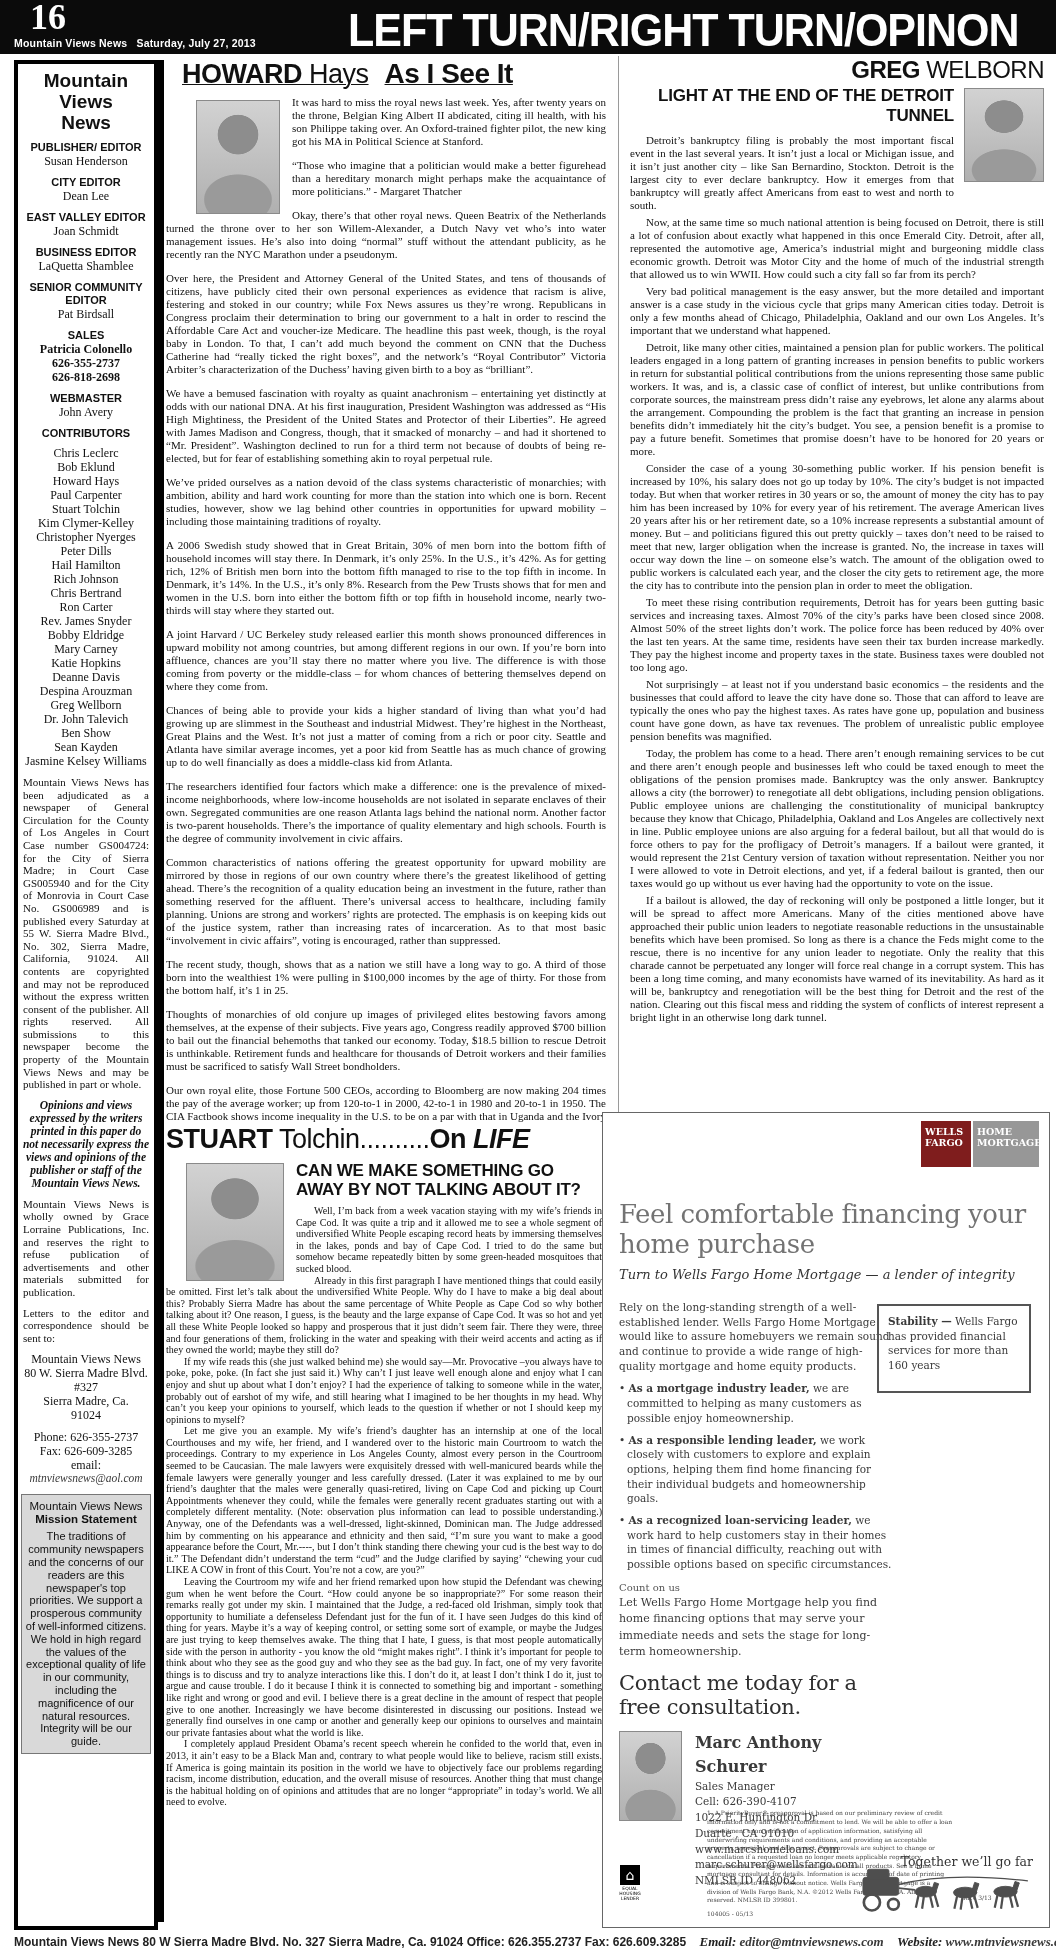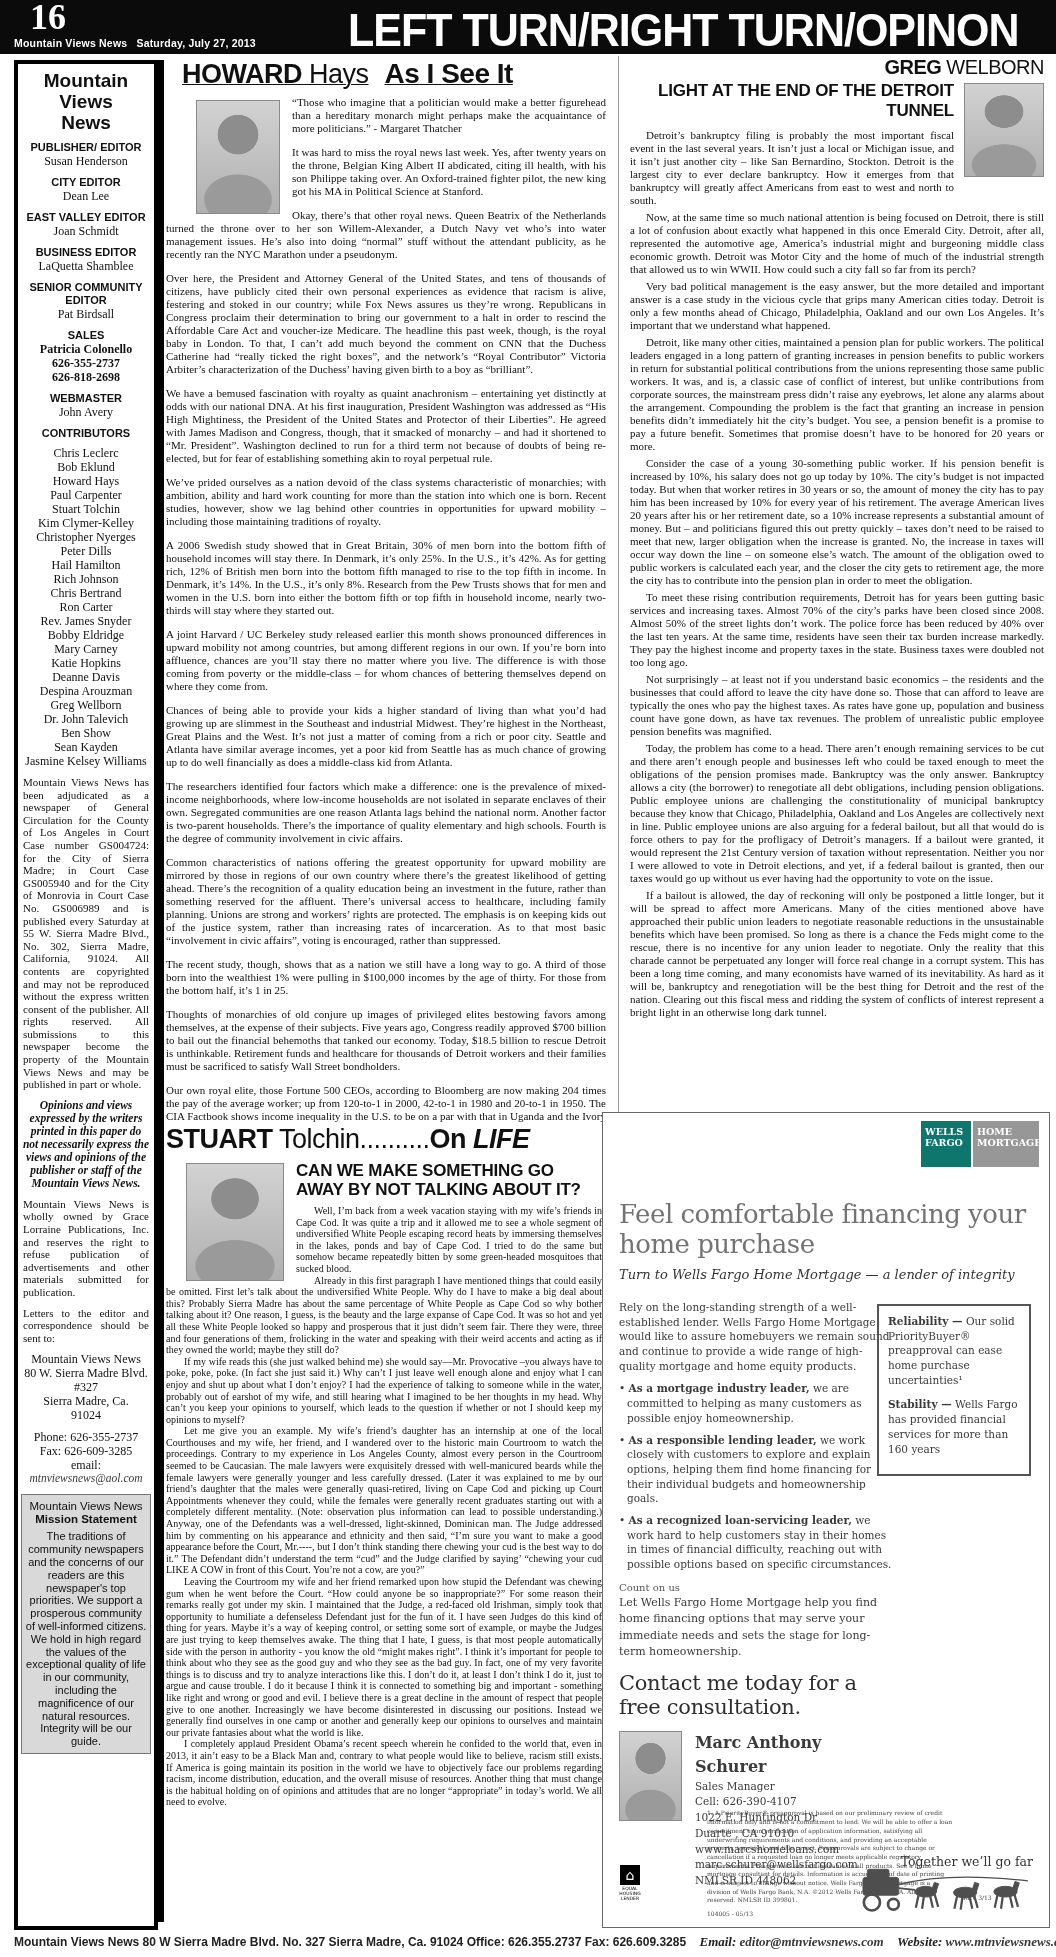--- a/index.html
+++ b/index.html
@@ -43,37 +43,37 @@
   .k-bold{font:bold 27px "Liberation Sans",sans-serif;letter-spacing:-.5px;}
   .k-light{font:300 27px "Liberation Sans",sans-serif;letter-spacing:-.5px;}
   .k-title{font:bold 28px "Liberation Sans",sans-serif;margin-left:16px;letter-spacing:-.5px;}
   .hays-kicker{margin:2px 16px 6px;text-decoration:underline;}
   .photo-hays{float:left;width:82px;height:112px;margin:4px 12px 4px 30px;}
   .p-hays{font:11px "Liberation Serif",serif;line-height:13px;text-align:justify;margin-bottom:11px;}
   
   .divider{position:absolute;left:618px;top:56px;width:1px;height:1058px;background:#9a9a9a;}
   .welborn{position:absolute;left:630px;top:56px;width:414px;height:1054px;overflow:hidden;}
   .wb-byline{text-align:right;margin-bottom:2px;}
-  .wb-byline .k-bold,.wb-byline .k-light{font-size:20px;}
+  .wb-byline .k-bold,.wb-byline .k-light{font-size:24px;}
   .wb-photo{float:right;width:78px;height:92px;margin:2px 0 6px 10px;}
   .wb-headline{font:bold 17px "Liberation Sans",sans-serif;line-height:20px;text-align:right;margin:0 0 8px;letter-spacing:-.2px;}
   .p-wb{font:11px "Liberation Serif",serif;line-height:13px;text-align:justify;text-indent:16px;margin-bottom:4px;}
   
   .tolchin{position:absolute;left:166px;top:1124px;width:436px;height:806px;overflow:hidden;}
   .to-kicker{margin-bottom:6px;}
   .k-italic{font-style:italic;}
   .to-photo{float:left;width:96px;height:116px;margin:2px 12px 4px 20px;}
   .to-headline{font:bold 17px "Liberation Sans",sans-serif;line-height:19px;margin:0 0 6px;letter-spacing:-.2px;}
   .p-to{font:10px "Liberation Serif",serif;line-height:11.6px;text-align:justify;text-indent:18px;}
   
   .ad{position:absolute;left:602px;top:1112px;width:446px;height:814px;border:1px solid #666;
       background:#fff;font-family:"DejaVu Serif",serif;color:#3a3a3a;}
   .wf-logo{position:absolute;top:8px;right:10px;display:flex;}
   .wf-b1,.wf-b2{color:#fff;font:bold 9.5px "DejaVu Serif",serif;line-height:11px;padding:5px 4px;height:36px;}
-  .wf-b1{background:#0f766e;width:42px;margin-left:12px;}
+  .wf-b1{background:#7f1d1d;width:42px;margin-left:12px;}
   .wf-b2{background:#979797;width:58px;margin-left:2px;}
   .ad-head{font:26px "DejaVu Serif",serif;font-weight:normal;color:#737373;margin:86px 16px 0;letter-spacing:-.5px;}
   .ad-sub{font:italic 13px "DejaVu Serif",serif;margin:8px 16px 0;color:#333;}
   .ad-main{position:relative;margin:18px 16px 0;}
   .ad-left{width:276px;}
   .ad-body{font:10.5px/1.4 "DejaVu Serif",serif;margin:0 0 8px;}
   .ad-bullet{font:10.5px/1.4 "DejaVu Serif",serif;margin:0 0 7px;padding-left:8px;text-indent:-8px;}
   .ad-box{position:absolute;right:2px;top:4px;width:132px;border:2px solid #555;padding:8px 9px;}
   .ad-box p{font:10.5px/1.4 "DejaVu Serif",serif;margin:0 0 10px;}
   .ad-count{font:10px "DejaVu Serif",serif;color:#555;margin:10px 0 2px;}
@@ -198,22 +198,22 @@
   </aside>
   <div class="col-rule"></div>
 
   <section class="hays">
     <div class="hays-kicker">
       <span class="k-bold">HOWARD</span><span class="k-light"> Hays</span><span class="k-title">As I See It</span>
     </div>
     <div class="hays-body">
       <div class="photo photo-hays"></div>
       <div>
+          <div class="p-hays">It was hard to miss the royal news last week.  Yes, after twenty years on the throne, Belgian King Albert II abdicated, citing ill health, with his son Philippe taking over.  An Oxford-trained fighter pilot, the new king got his MA in Political Science at Stanford.</div>
           <div class="p-hays">“Those who imagine that a politician would make a better figurehead than a hereditary monarch might perhaps make the acquaintance of more politicians.”  - Margaret Thatcher</div>
-          <div class="p-hays">It was hard to miss the royal news last week.  Yes, after twenty years on the throne, Belgian King Albert II abdicated, citing ill health, with his son Philippe taking over.  An Oxford-trained fighter pilot, the new king got his MA in Political Science at Stanford.</div>
           <div class="p-hays">Okay, there’s that other royal news.  Queen Beatrix of the Netherlands turned the throne over to her son Willem-Alexander, a Dutch Navy vet who’s into water management issues.  He’s also into doing “normal” stuff without the attendant publicity, as he recently ran the NYC Marathon under a pseudonym.</div>
           <div class="p-hays">Over here, the President and Attorney General of the United States, and tens of thousands of citizens, have publicly cited their own personal experiences as evidence that racism is alive, festering and stoked in our country; while Fox News assures us they’re wrong.  Republicans in Congress proclaim their determination to bring our government to a halt in order to rescind the Affordable Care Act and voucher-ize Medicare.  The headline this past week, though, is the royal baby in London.  To that, I can’t add much beyond the comment on CNN that the Duchess Catherine had “really ticked the right boxes”, and the network’s “Royal Contributor” Victoria Arbiter’s characterization of the Duchess’ having given birth to a boy as “brilliant”.</div>
           <div class="p-hays">We have a bemused fascination with royalty as quaint anachronism – entertaining yet distinctly at odds with our national DNA.  At his first inauguration, President Washington was addressed as “His High Mightiness, the President of the United States and Protector of their Liberties”.  He agreed with James Madison and Congress, though, that it smacked of monarchy – and had it shortened to “Mr. President”.  Washington declined to run for a third term not because of doubts of being re-elected, but for fear of establishing something akin to royal perpetual rule.</div>
           <div class="p-hays">We’ve prided ourselves as a nation devoid of the class systems characteristic of monarchies; with ambition, ability and hard work counting for more than the station into which one is born.  Recent studies, however, show we lag behind other countries in opportunities for upward mobility – including those maintaining traditions of royalty.</div>
           <div class="p-hays">A 2006 Swedish study showed that in Great Britain, 30% of men born into the bottom fifth of household incomes will stay there.  In Denmark, it’s only 25%.  In the U.S., it’s 42%.  As for getting rich, 12% of British men born into the bottom fifth managed to rise to the top fifth in income.  In Denmark, it’s 14%.  In the U.S., it’s only 8%.  Research from the Pew Trusts shows that for men and women in the U.S. born into either the bottom fifth or top fifth in household income, nearly two-thirds will stay where they started out.</div>
           <div class="p-hays">A joint Harvard / UC Berkeley study released earlier this month shows pronounced differences in upward mobility not among countries, but among different regions in our own.  If you’re born into affluence, chances are you’ll stay there no matter where you live.  The difference is with those coming from poverty or the middle-class – for whom chances of bettering themselves depend on where they come from.</div>
           <div class="p-hays">Chances of being able to provide your kids a higher standard of living than what you’d had growing up are slimmest in the Southeast and industrial Midwest.  They’re highest in the Northeast, Great Plains and the West.  It’s not just a matter of coming from a rich or poor city.  Seattle and Atlanta have similar average incomes, yet a poor kid from Seattle has as much chance of growing up to do well financially as does a middle-class kid from Atlanta.</div>
           <div class="p-hays">The researchers identified four factors which make a difference:  one is the prevalence of mixed-income neighborhoods, where low-income households are not isolated in separate enclaves of their own.  Segregated communities are one reason Atlanta lags behind the national norm.  Another factor is two-parent households.  There’s the importance of quality elementary and high schools.  Fourth is the degree of community involvement in civic affairs.</div>
           <div class="p-hays">Common characteristics of nations offering the greatest opportunity for upward mobility are mirrored by those in regions of our own country where there’s the greatest likelihood of getting ahead.  There’s the recognition of a quality education being an investment in the future, rather than something reserved for the affluent.  There’s universal access to healthcare, including family planning.  Unions are strong and workers’ rights are protected.  The emphasis is on keeping kids out of the justice system, rather than increasing rates of incarceration.  As to that most basic “involvement in civic affairs”, voting is encouraged, rather than suppressed.</div>
           <div class="p-hays">The recent study, though, shows that as a nation we still have a long way to go.  A third of those born into the wealthiest 1% were pulling in $100,000 incomes by the age of thirty.  For those from the bottom half, it’s 1 in 25.</div>
@@ -286,21 +286,20 @@
             <div>Cell: 626-390-4107</div>
             <div>1022 E. Huntington Dr</div>
             <div>Duarte , CA 91010</div>
             <div class="link">www.marcshomeloans.com</div>
             <div class="link">marc.schurer@wellsfargo.com</div>
             <div>NMLSR ID 448062</div>
           </div>
         </div>
       </div>
       <div class="ad-box">
-        <p><b>Reliability —</b><span> Our solid PriorityBuyer® preapproval can ease home purchase uncertainties¹</span></p>
         <p><b>Stability —</b><span> Wells Fargo has provided financial services for more than 160 years</span></p>
       </div>
     </div>
     <div class="ad-ehl">
       <div class="eh-box">⌂</div>
       <div class="eh-txt">EQUAL HOUSING LENDER</div>
     </div>
     <p class="ad-disc">1. A PriorityBuyer® preapproval is based on our preliminary review of credit information only and is not a commitment to lend. We will be able to offer a loan commitment upon verification of application information, satisfying all underwriting requirements and conditions, and providing an acceptable property, appraisal, and title report. Preapprovals are subject to change or cancellation if a requested loan no longer meets applicable regulatory requirements. Preapprovals are not available on all products. See a home mortgage consultant for details. Information is accurate as of date of printing and is subject to change without notice. Wells Fargo Home Mortgage is a division of Wells Fargo Bank, N.A. ©2012 Wells Fargo Bank, N.A. All rights reserved. NMLSR ID 399801.</p>
     <div class="ad-code">104005 - 05/13</div>
     <div class="ad-rev">REV 3/13</div>

